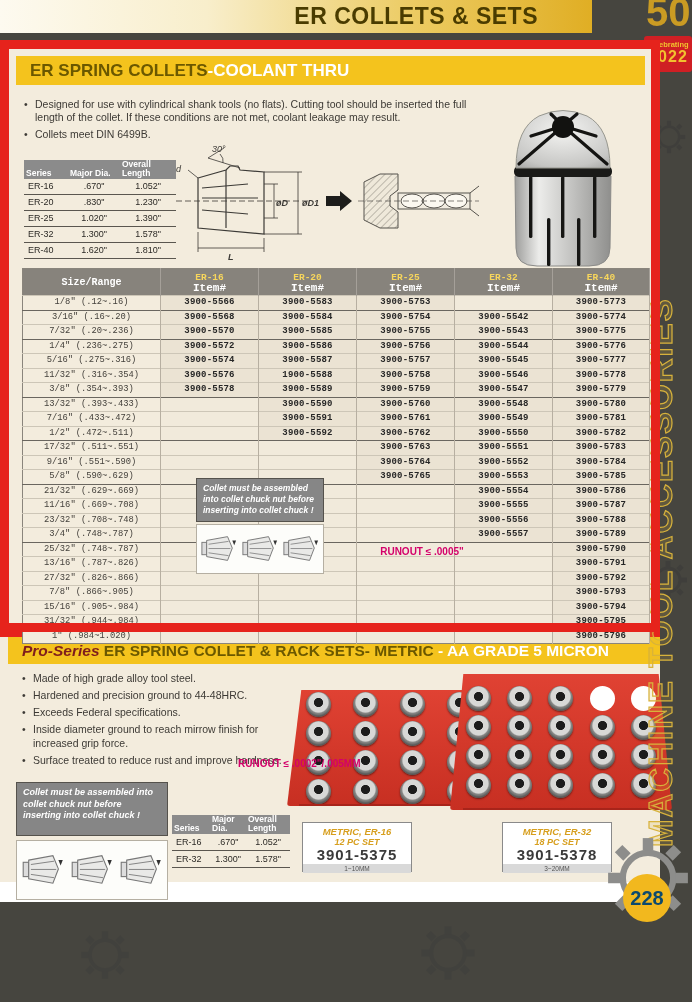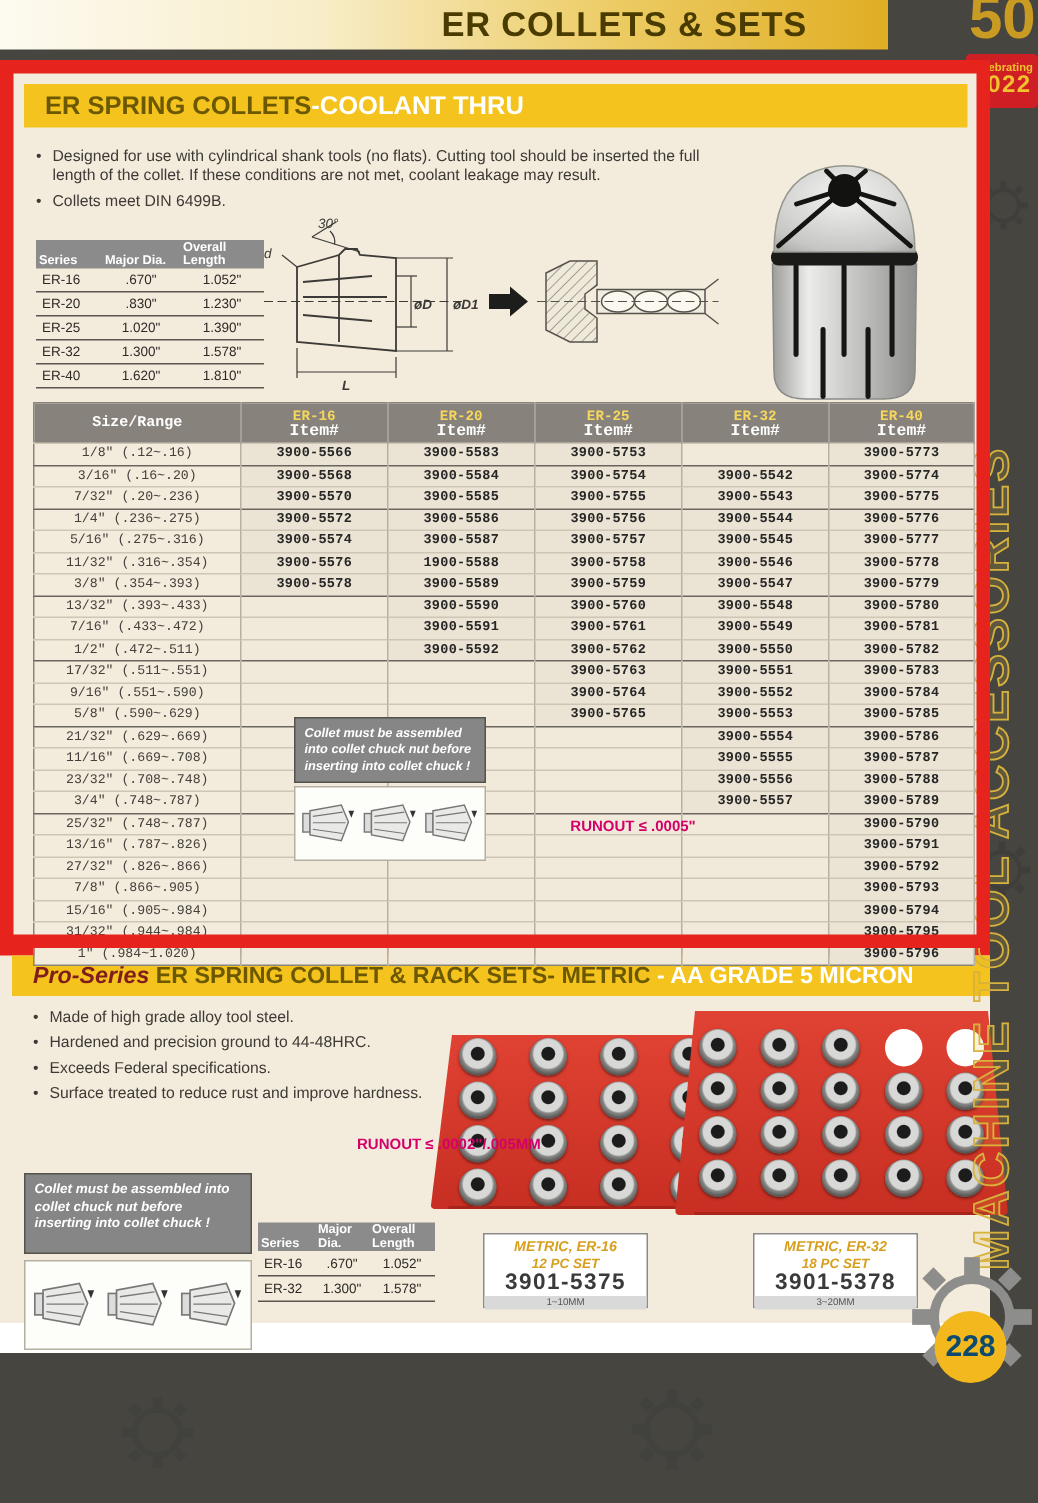--- a/index.html
+++ b/index.html
@@ -95,21 +95,21 @@
   .tray2{left:450px;top:42px;width:198px;height:124px;clip-path:polygon(6% 0,94% 0,100% 100%,0 100%);
     grid-template-columns:repeat(5,1fr);gap:4px 8px;padding:6px 12px;}
   .chip{width:25px;height:25px;border-radius:50%;justify-self:center;
     background:radial-gradient(circle at 50% 42%,#1c1c1c 0 22%,#d8d8d6 26% 50%,#8f8f8d 56% 78%,#c4c4c2 82%);
     box-shadow:inset 0 -2px 3px rgba(0,0,0,.45),0 1px 2px rgba(0,0,0,.5);}
   .chip.hole{background:#ffffff;box-shadow:none;}
 
   
   .product{position:absolute;width:110px;height:50px;background:#fff;border:1.5px solid #8a8a8a;
     text-align:center;z-index:2;box-sizing:border-box;}
-  .prod1{left:302px;top:190px;margin-left:20px;}
+  .prod1{left:302px;top:190px;}
   .prod2{left:502px;top:190px;}
   .product .pt{font-size:9.5px;font-weight:bold;font-style:italic;color:#d79f1e;line-height:11px;margin-top:3px;}
   .product .ps{font-size:9px;font-weight:bold;font-style:italic;color:#d79f1e;line-height:10px;}
   .product .pn{font-size:15px;font-weight:bold;color:#3a3a3a;letter-spacing:1px;line-height:16px;}
   .product .pr{background:#d9d9d9;font-size:6.5px;color:#555;line-height:9px;margin-top:1px;}
 
   
   .whitestrip{position:absolute;left:0;top:882px;width:648px;height:20px;background:#ffffff;z-index:1;}
   .pagegear{position:absolute;left:606px;top:836px;z-index:2;}
   .pagenum{position:absolute;left:623px;top:874px;width:48px;height:48px;border-radius:50%;background:#f2b81e;
@@ -562,20 +562,21 @@
   <div class="sec2">
     <div class="redstrip"></div>
     <div class="goldbar2">
       <span class="p">Pro-Series</span><span class="m"> ER SPRING COLLET &amp; RACK SETS- METRIC </span><span class="a">- AA GRADE 5 MICRON</span>
     </div>
 
     <ul class="bullets bullets2" style="position:absolute;">
         <li>Made of high grade alloy tool steel.</li>
         <li>Hardened and precision ground to 44-48HRC.</li>
         <li>Exceeds Federal specifications.</li>
+        <li>Inside diameter ground to reach mirrow finish for increased grip force.</li>
         <li>Surface treated to reduce rust and improve hardness.</li>
       </ul>
     <div class="runout run2">RUNOUT ≤ .0002"/.005MM</div>
 
     <div class="tray tray1">
         <div class="chip"></div>
         <div class="chip"></div>
         <div class="chip"></div>
         <div class="chip"></div>
         <div class="chip"></div>

